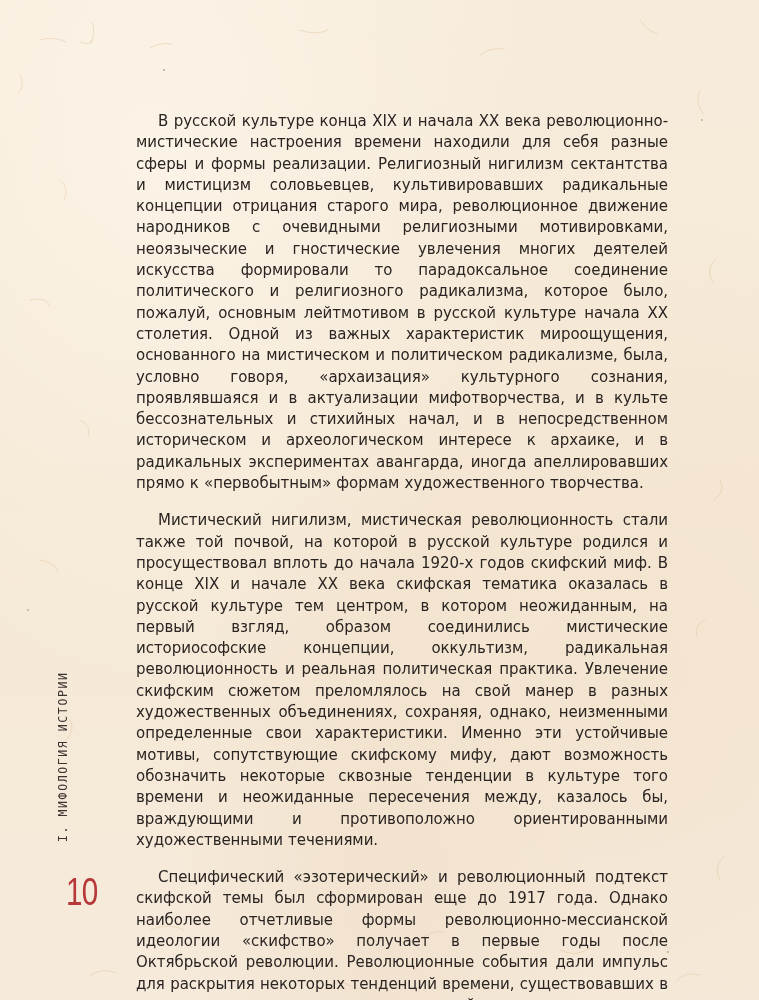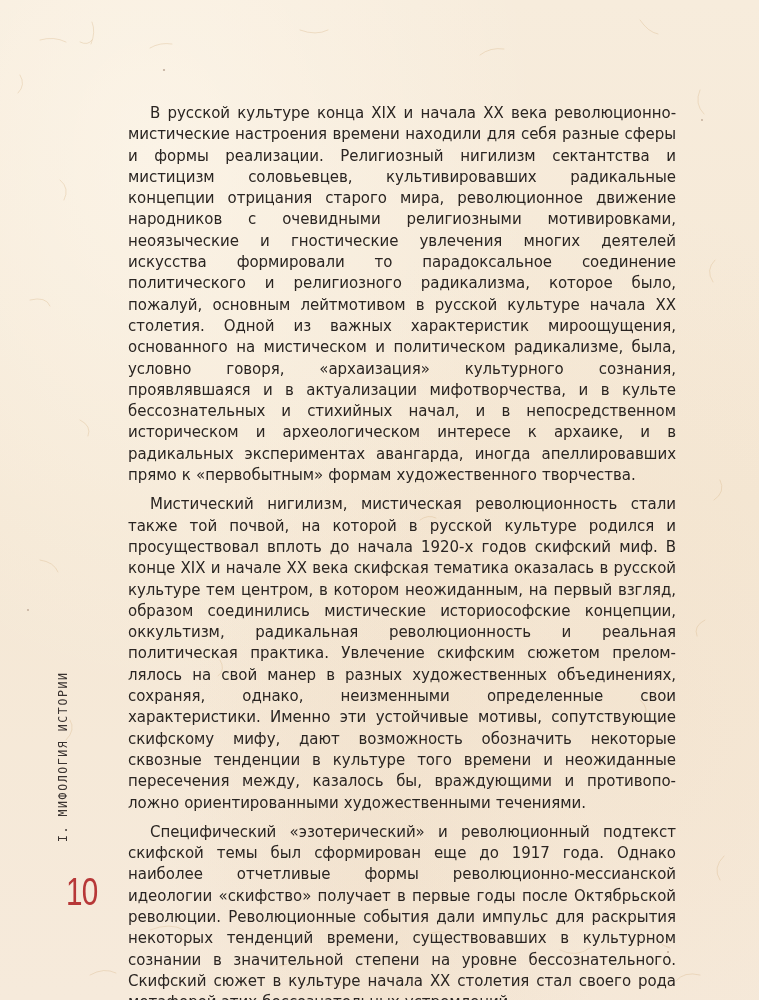--- a/index.html
+++ b/index.html
@@ -29,21 +29,21 @@
       top: 95px;
       width: 564px;
       color: #2a2522;
       font-family: "DejaVu Sans", sans-serif;
       font-size: 15px;
       line-height: 21.3px;
       letter-spacing: -0.05px;
       word-spacing: 0.5px;
     }
     .text-block p {
-      margin: 8px;
+      margin: 16px;
       text-align: justify;
       text-indent: 22px;
       hyphens: manual;
     }
     .side-label {
       position: absolute;
       left: 54px;
       top: 842px;
       transform-origin: 0 0;
       transform: rotate(-90deg);

